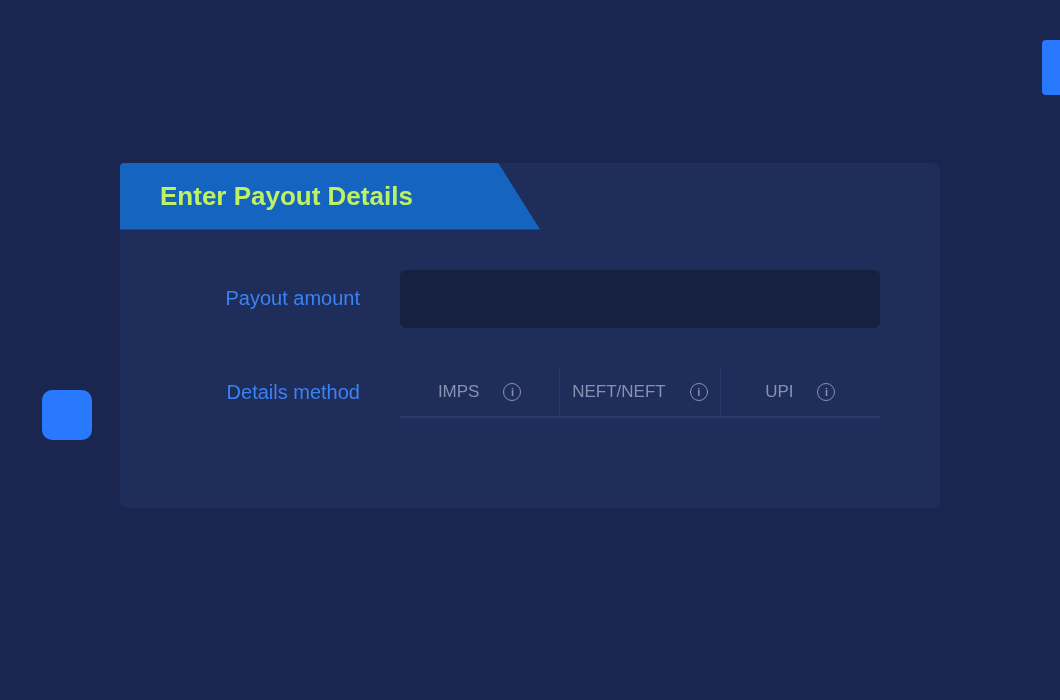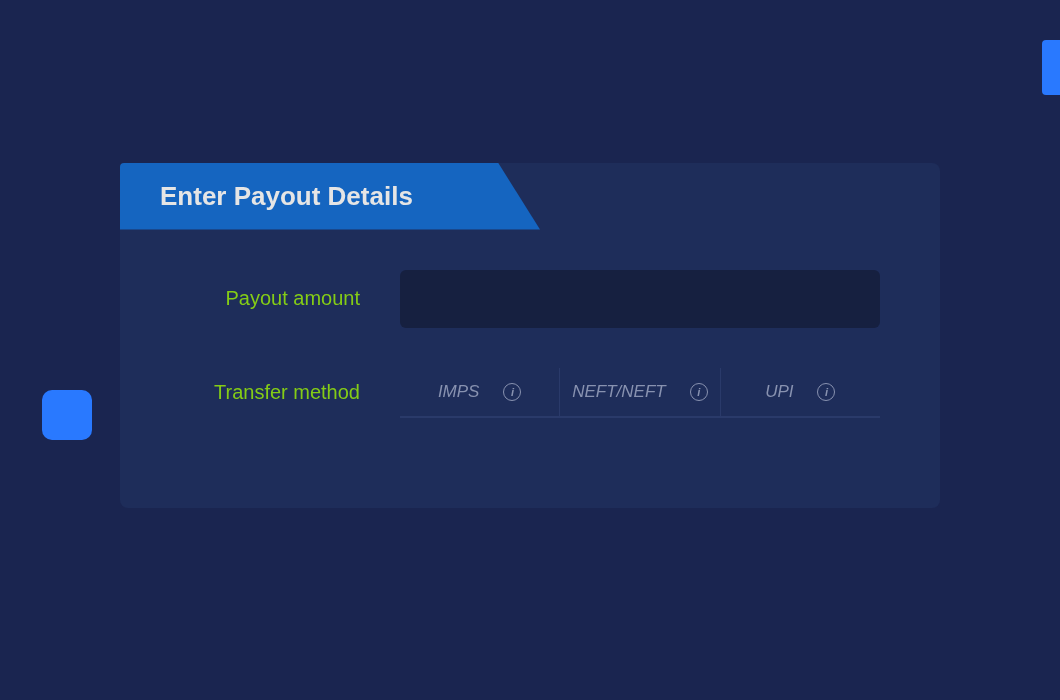--- a/index.html
+++ b/index.html
@@ -65,38 +65,38 @@
     .header-banner {
       background-color: #1565c0;
       display: inline-block;
       padding: 18px 40px 18px 40px;
       clip-path: polygon(0 0, 90% 0, 100% 100%, 0 100%);
       min-width: 420px;
       border-radius: 4px 0 0 0;
     }
 
     .header-title {
-      color: #e5e5e5;
+      color: #bef264;
       font-size: 26px;
       font-weight: 700;
       white-space: nowrap;
     }
 
     .modal-body {
       padding: 40px 60px 50px 60px;
     }
 
     .form-row {
       display: flex;
       align-items: center;
       margin-bottom: 40px;
     }
 
     .form-label {
-      color: #84cc16;
+      color: #3b82f6;
       font-size: 20px;
       font-weight: 400;
       min-width: 220px;
       text-align: right;
       padding-right: 40px;
     }
 
     .form-input {
       flex: 1;
       height: 58px;
@@ -149,21 +149,20 @@
       display: flex;
       align-items: center;
       justify-content: center;
       padding: 14px 10px;
       color: #8892b0;
       font-size: 17px;
       font-weight: 500;
       cursor: pointer;
       gap: 24px;
       border-right: 1px solid #2a3a6a;
-      font-style: italic;
     }
 
     .transfer-option:last-child {
       border-right: none;
       text-align: right;
     }
 
     .info-icon {
       display: inline-flex;
       align-items: center;
@@ -197,21 +196,21 @@
 
   <div class="modal-body">
 
     <div class="form-row">
       <label class="form-label">Payout amount</label>
       <input type="text" class="form-input" style="">
     </div>
 
 
     <div class="form-row">
-      <label class="form-label">Transfer method</label>
+      <label class="form-label">Details method</label>
       <div class="transfer-options">
 
         <div class="transfer-option">
           <span>IMPS</span>
           <span class="info-icon">i</span>
         </div>
 
         <div class="transfer-option">
           <span>NEFT/NEFT</span>
           <span class="info-icon">i</span>

